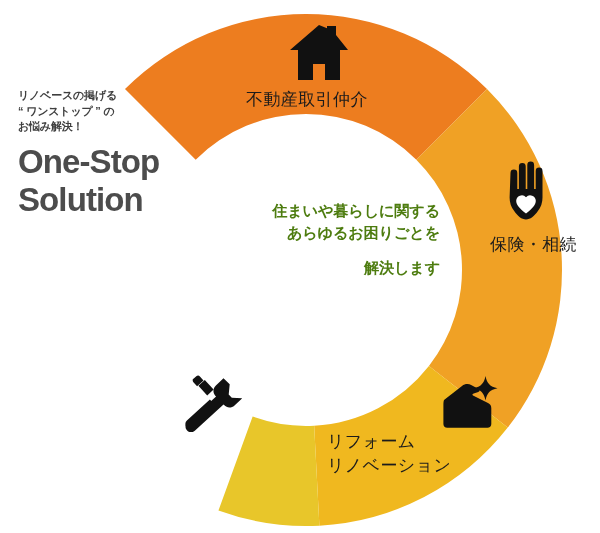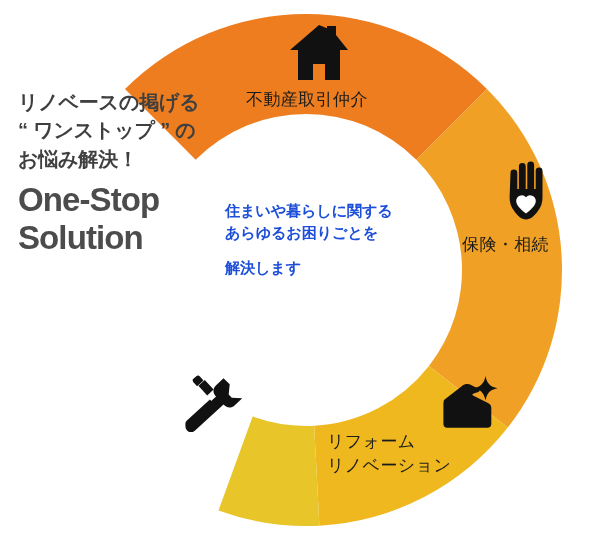--- a/index.html
+++ b/index.html
@@ -29,21 +29,21 @@
 
   
   .left-block {
     position: absolute;
     left: 18px;
     top: 88px;
     width: 215px;
   }
   .lead-line {
     color: #3f3f3f;
-    font-size: 20px;
+    font-size: 11px;
     font-weight: bold;
     line-height: 1.42;
     letter-spacing: -0.2px;
     white-space: nowrap;
   }
   .headline {
     margin-top: 8px;
     color: #4c4c4c;
     font-size: 33px;
     font-weight: bold;
@@ -53,41 +53,42 @@
   .headline .hl-line { display: block; white-space: nowrap; }
 
   
   .center-block {
     position: absolute;
     left: 225px;
     top: 200px;
     width: 215px;
   }
   .center-para {
-    color: #1d4ed8;
+    color: #4d7c0f;
     font-size: 15.2px;
     font-weight: bold;
     line-height: 1.47;
     letter-spacing: -0.2px;
     white-space: nowrap;
+    text-align: right;
   }
   .center-para.second { margin-top: 12px; }
 
   
   .seg-label {
     position: absolute;
     color: #1b1b1b;
     font-size: 17px;
     font-weight: 500;
     line-height: 1.42;
     letter-spacing: 0.4px;
     white-space: nowrap;
   }
   .seg-label.top      { left: 246px; top: 88px; }
-  .seg-label.right    { left: 462px; top: 233px; }
+  .seg-label.right    { left: 490px; top: 233px; }
   .seg-label.bot-right{ left: 327px; top: 430px; }
   .seg-label.bot-left { left: 169px; top: 444px; }
 
   .icon-wrap { position: absolute; }
   .icon-wrap svg { display: block; }
 </style>
 </head>
 <body>
 
 <div id="stage">

